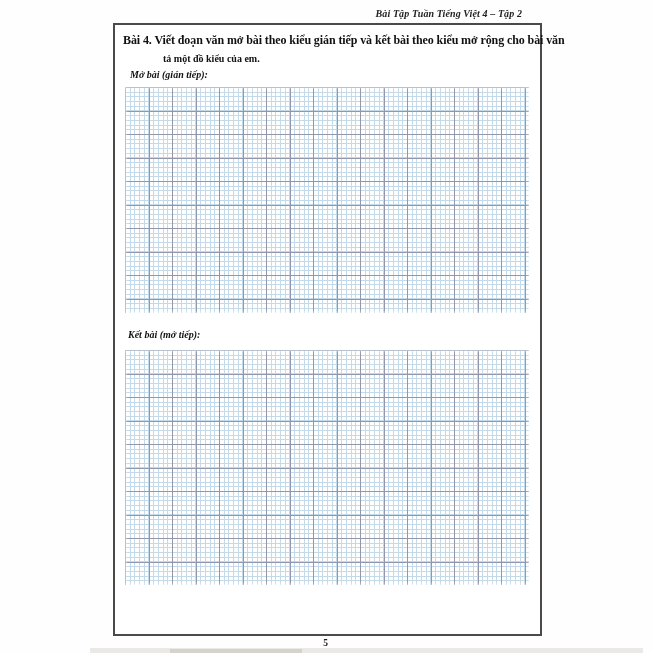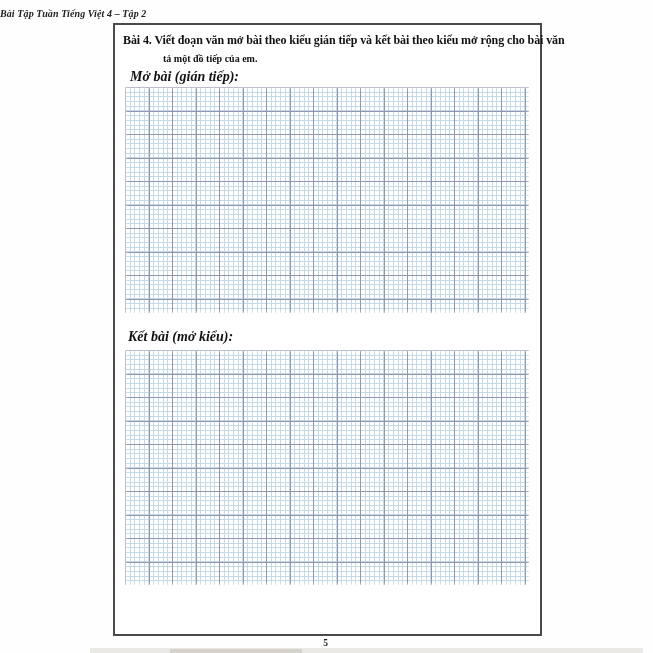--- a/index.html
+++ b/index.html
@@ -15,21 +15,21 @@
     overflow: hidden;
     font-family: "Liberation Serif", serif;
     color: #1a1a1a;
   }
 
   .page-header {
     position: absolute;
     top: 8px;
     left: 0;
     width: 522px;            
-    text-align: left;
+    text-align: right;
     font-size: 10px;
     font-weight: bold;
     font-style: italic;
     color: #222;
     letter-spacing: 0.1px;
     white-space: nowrap;
   }
 
   .content-box {
     position: absolute;
@@ -57,21 +57,21 @@
     left: 163px;
     top: 53px;
     font-size: 10px;
     font-weight: bold;
     color: #111;
     white-space: nowrap;
   }
 
   .section-label {
     position: absolute;
-    font-size: 14px;
+    font-size: 10px;
     font-weight: bold;
     font-style: italic;
     color: #111;
     white-space: nowrap;
     text-align: center;
   }
   .label-mo-bai  { left: 130px; top: 69px; }
   .label-ket-bai { left: 128px; top: 329px; }
 
   .writing-grid {
@@ -122,27 +122,27 @@
 <body>
 
 <div class="screen">
 
   <div class="page-header">Bài Tập Tuần Tiếng Việt 4 – Tập 2</div>
 
   <div class="content-box"></div>
 
   <div class="instr-line1">Bài 4. Viết đoạn văn mở bài theo kiểu gián tiếp và kết bài theo kiểu mở rộng cho bài văn</div>
 
-  <div class="instr-line2">tả một đồ tiếp của em.</div>
+  <div class="instr-line2">tả một đồ kiểu của em.</div>
 
   <div class="section-label label-mo-bai">Mở bài (gián tiếp):</div>
 
   <div class="writing-grid grid-mo-bai"></div>
 
-  <div class="section-label label-ket-bai">Kết bài (mở kiểu):</div>
+  <div class="section-label label-ket-bai">Kết bài (mở tiếp):</div>
 
   <div class="writing-grid grid-ket-bai"></div>
 
   <div class="page-number">5</div>
 
   <div class="photo-edge-strip"></div>
 
   <div class="photo-edge-strip-dark"></div>
 
 </div>

